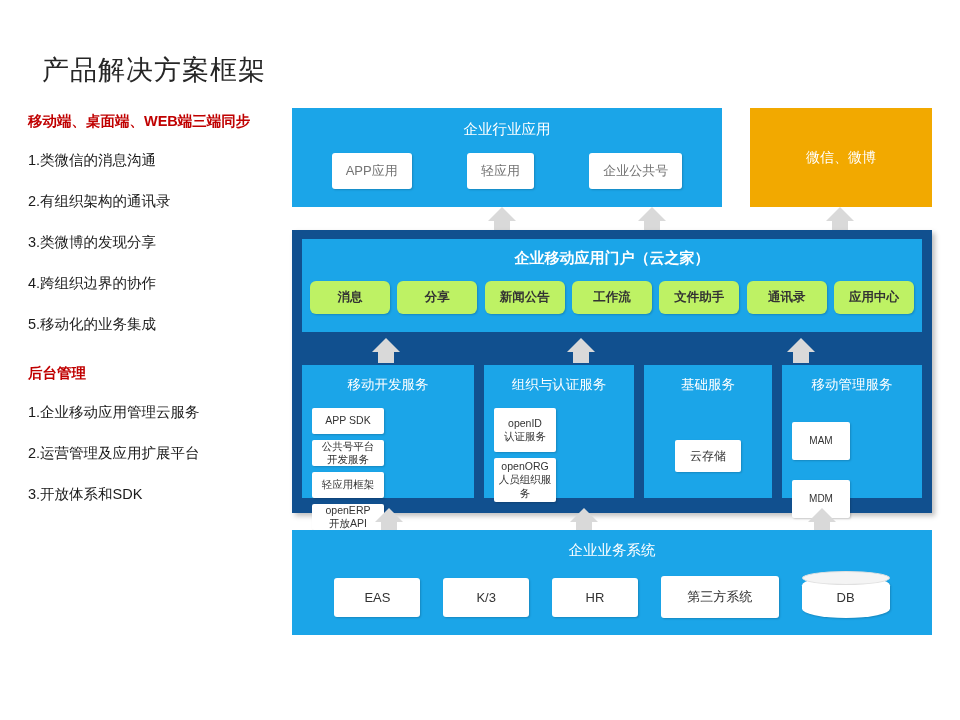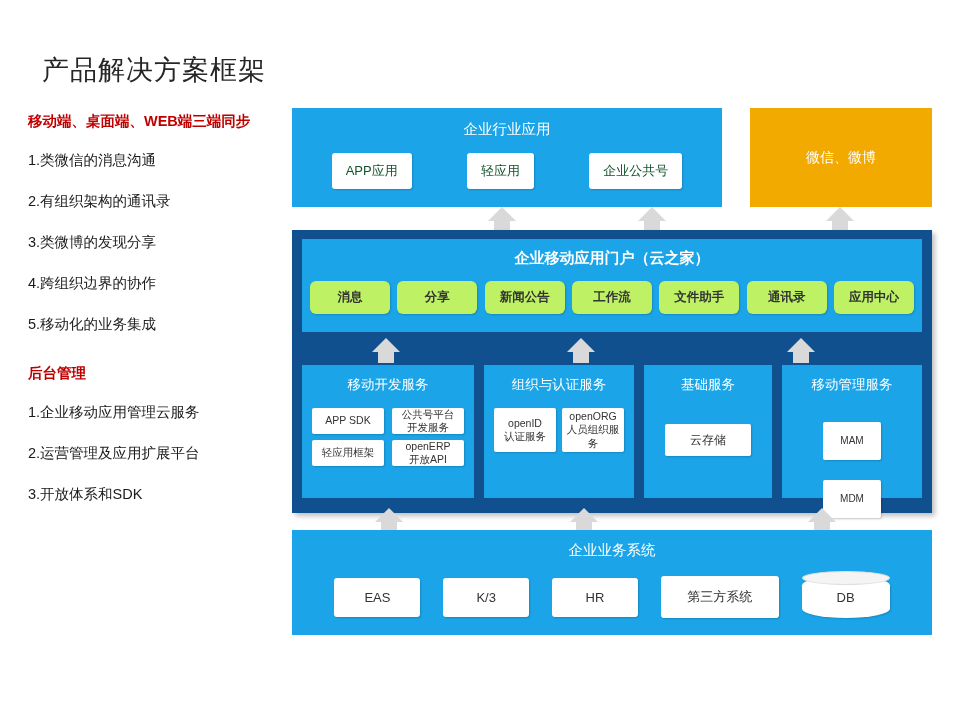--- a/index.html
+++ b/index.html
@@ -85,21 +85,21 @@
   }
   .chip-row {
     display: flex;
     justify-content: space-around;
     align-items: center;
     margin-top: 14px;
     padding: 0 12px;
   }
   .chip {
     background: #ffffff;
-    color: #14532d;
+    color: #737373;
     font-size: 13px;
     border-radius: 3px;
     padding: 9px 14px;
     text-align: center;
     white-space: nowrap;
     box-shadow: 1px 1px 2px rgba(0,0,0,0.18);
   }
 
   
   #social-panel {
@@ -173,40 +173,41 @@
     font-size: 13.5px;
     margin-top: 11px;
   }
   .svc-body {
     margin-top: 14px;
     padding: 0 10px;
     display: flex;
     flex-wrap: wrap;
     justify-content: space-between;
     gap: 6px;
+    flex-direction: column;
   }
   .svc-chip {
     background: #ffffff;
     color: #333333;
     font-size: 10.5px;
     border-radius: 2px;
     text-align: center;
     white-space: pre-line;
     line-height: 1.25;
     box-shadow: 1px 1px 2px rgba(0,0,0,0.18);
     display: flex;
     align-items: center;
     justify-content: center;
   }
   #svc-dev { left: 10px; width: 172px; }
   #svc-dev .svc-chip { width: 72px; height: 26px; }
   #svc-auth { left: 192px; width: 150px; }
   #svc-auth .svc-chip { width: 62px; height: 44px; font-size: 10.5px; }
   #svc-base { left: 352px; width: 128px; }
-  #svc-base .svc-chip { width: 86px; height: 32px; font-size: 12px; margin: 16px auto 0; }
+  #svc-base .svc-chip { width: 66px; height: 32px; font-size: 12px; margin: 32px auto 0; }
   #svc-mgmt { left: 490px; width: 140px; }
   #svc-mgmt .svc-chip { width: 58px; height: 38px; font-size: 10px; margin-top: 14px; }
   .svc-body.center { justify-content: center; }
 
   
   #business-panel {
     left: 292px;
     top: 530px;
     width: 640px;
     height: 105px;

